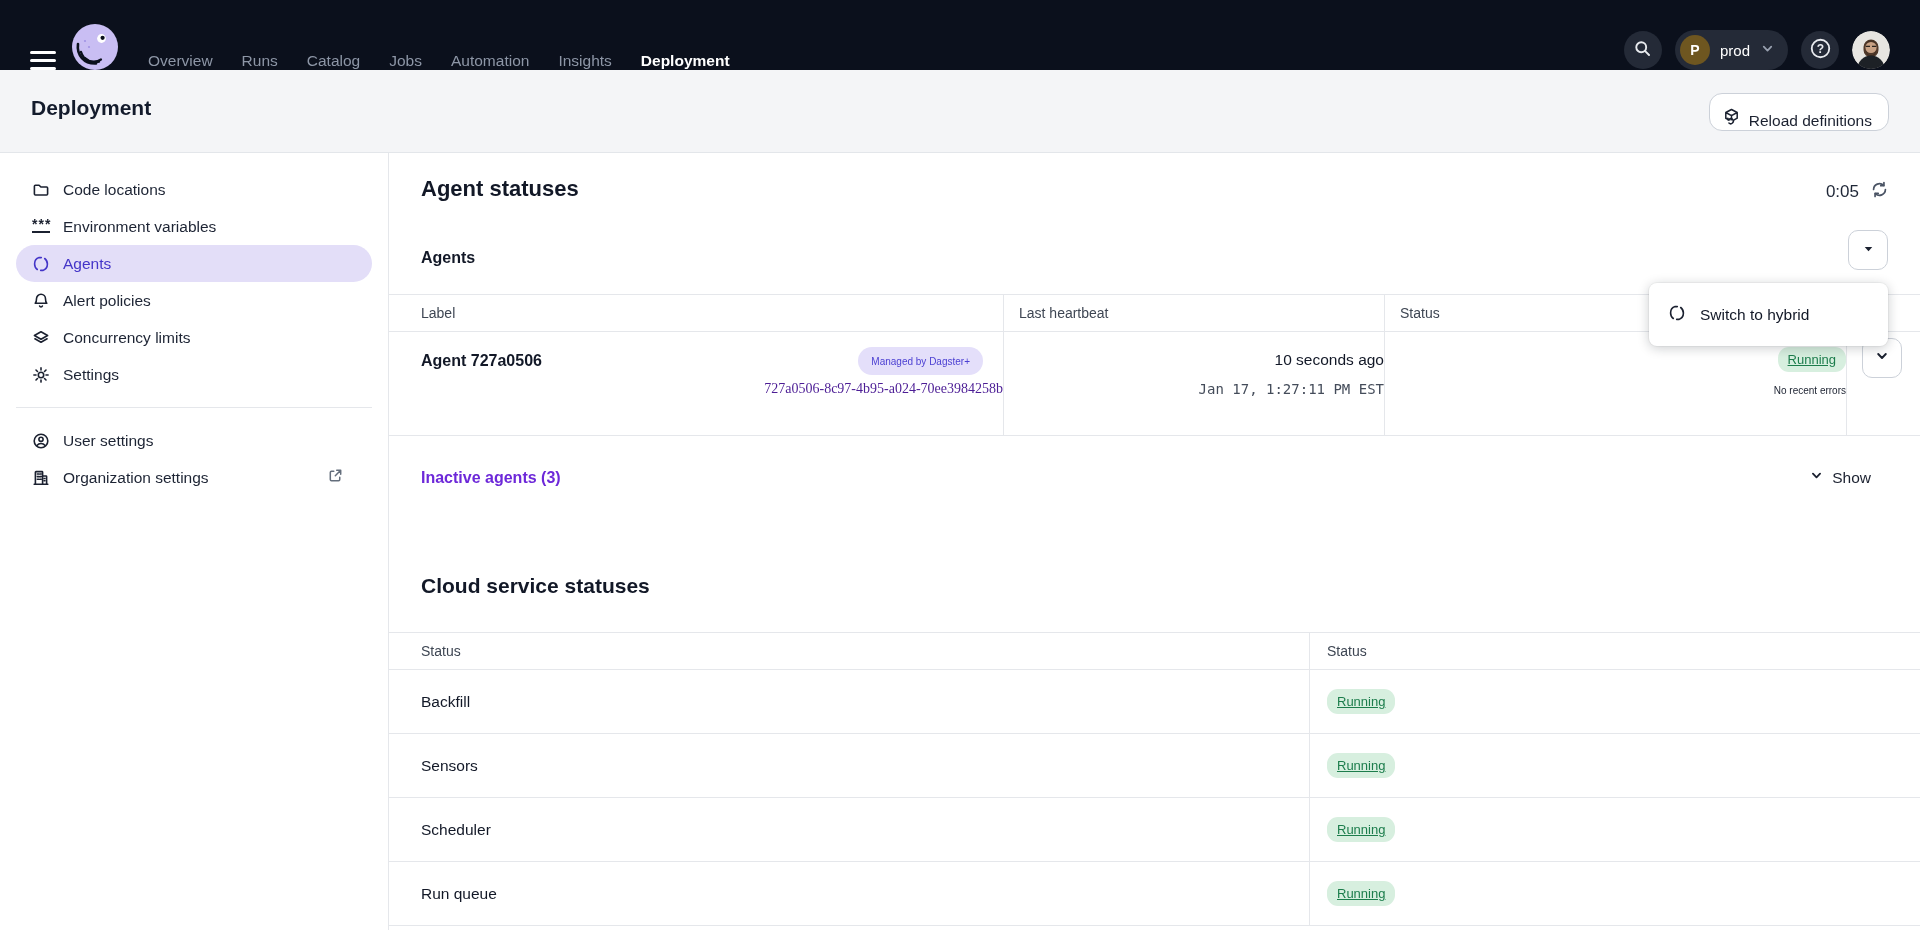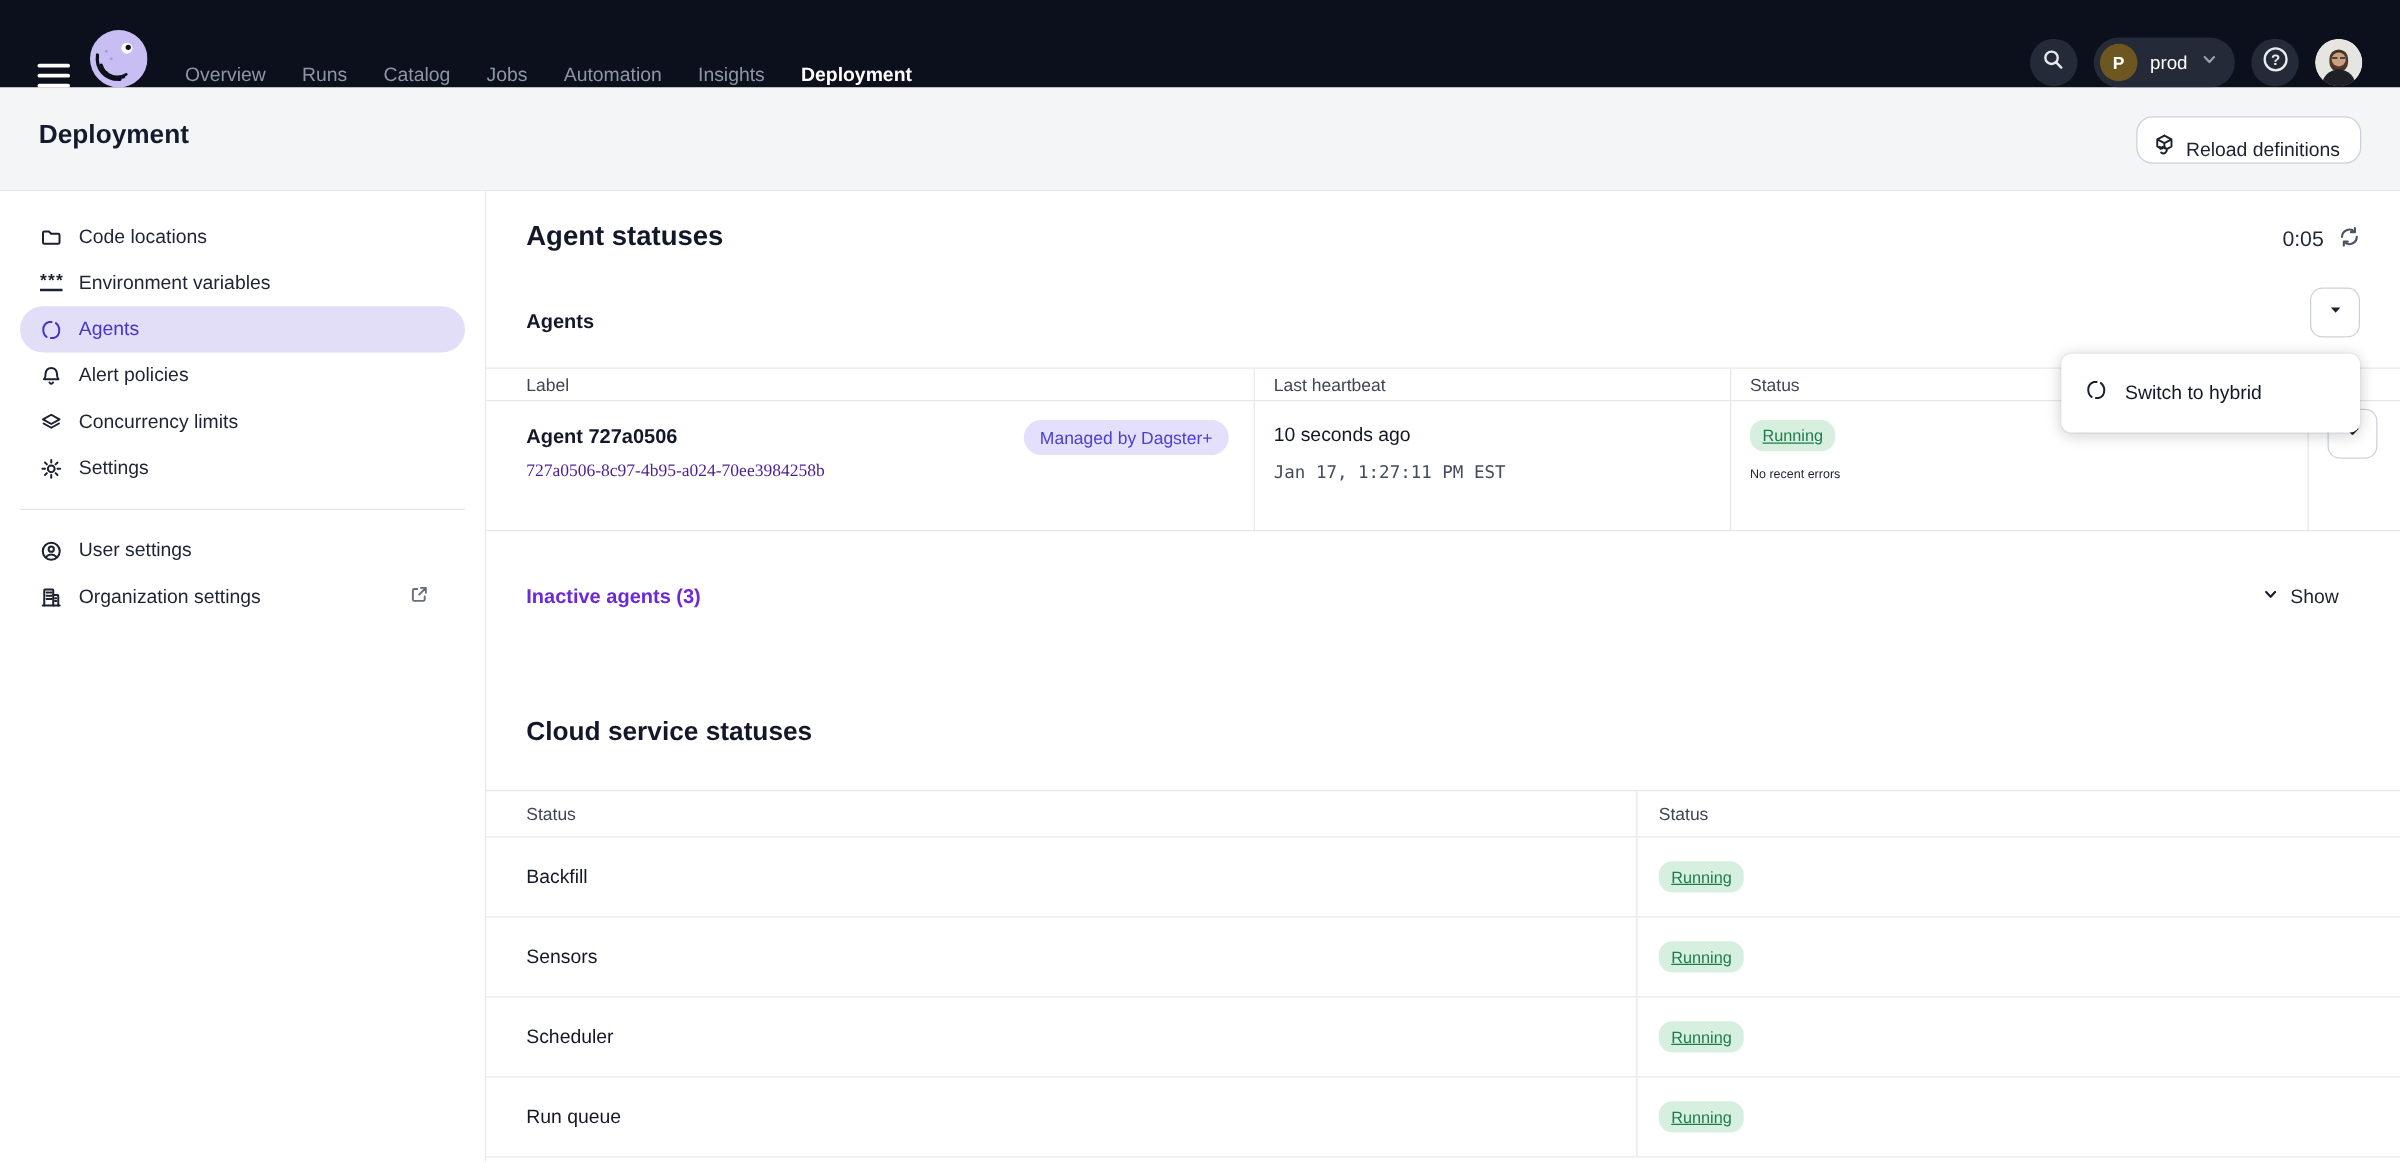--- a/index.html
+++ b/index.html
@@ -32,43 +32,43 @@
   .side-item { height:37px; margin:0 16px; padding-left:16px; display:flex; align-items:center; gap:13px; font-size:15.5px; color:#1d2434; border-radius:18.5px; cursor:pointer; }
   .side-item .sicon { width:18px; height:18px; display:flex; align-items:center; justify-content:center; flex:0 0 auto; }
   .side-item svg { stroke:#1b2130; }
   .side-item.active { background:#e3def8; color:#4435c8; }
   .side-item.active svg { stroke:#4435c8; }
   .side-divider { border-top:1px solid #e5e7eb; margin:14px 16px; }
   .ast { font-weight:700; font-size:14px; line-height:9px; letter-spacing:1px; border-bottom:2px solid #1b2130; width:18px; height:13px; text-align:center; color:#1b2130; }
   .ext { margin-left:auto; margin-right:28px; }
 
   
-  .main { position:absolute; left:389px; top:153px; width:1531px; height:777px; background:#fff; }
+  .main { position:absolute; left:389px; top:153px; width:1531px; height:777px; background:#fff;text-align:right; }
   .h-agent-statuses { position:absolute; left:32px; top:23px; font-size:22px; font-weight:700; color:#121827; }
   .timer-wrap { position:absolute; right:31px; top:27px; display:flex; align-items:center; gap:11px; }
   .timer { font-size:17px; color:#1f2737; }
   .h-agents { position:absolute; left:32px; top:96px; font-size:16px; font-weight:700; color:#121827; }
   .sq-btn { position:absolute; width:40px; height:40px; background:#fff; border:1px solid #ccd1d9; border-radius:10px; display:flex; align-items:center; justify-content:center; cursor:pointer; }
   .caret-btn { left:1459px; top:77px; }
 
   .agents-table { position:absolute; left:0; top:141px; width:1531px; }
-  .t-head { display:grid; grid-template-columns:615px 381px 462px 1fr; height:27px; border-top:1px solid #e5e7eb; border-bottom:1px solid #e5e7eb; align-items:center; font-size:14px; color:#3e4653; }
+  .t-head { display:grid; grid-template-columns:615px 381px 462px 1fr; height:38px; border-top:1px solid #e5e7eb; border-bottom:1px solid #e5e7eb; align-items:center; font-size:14px; color:#3e4653; }
   .t-head > div { height:100%; display:flex; align-items:center; }
   .t-row { display:grid; grid-template-columns:615px 381px 462px 1fr; height:104px; border-bottom:1px solid #e5e7eb; }
   .cell { height:100%; padding-top:15px; }
   .bR { border-right:1px solid #e5e7eb; }
   .c1 { padding-left:32px; }
   .c2, .c3 { padding-left:15px; }
   .name-line { display:flex; align-items:center; justify-content:space-between; padding-right:20px; }
   .agent-name { font-size:16px; font-weight:700; color:#121827; }
   .uuid { margin-top:6px; font-family:Liberation Serif, serif; font-size:14px; color:#4c1d95; }
   .hb1 { font-size:15.5px; color:#121827; margin-top:4px; }
   .hb2 { margin-top:12px; font-family:"DejaVu Sans Mono","Liberation Mono",monospace; font-size:14px; color:#444c5a; }
   .pill-green { display:inline-block; background:#d7efdf; color:#1c7d4c; font-size:13px; padding:5px 10px; border-radius:11px;text-decoration:underline; }
-  .pill-purple { display:inline-flex; align-items:center; background:#e4dffa; color:#4b3fd2; font-size:14px; height:28px; padding:0 13px; border-radius:14px; }
+  .pill-purple { display:inline-flex; align-items:center; background:#e4dffa; color:#4b3fd2; font-size:10px; height:28px; padding:0 13px; border-radius:14px; }
   .status-note { margin-top:13px; font-size:10px; color:#1b2130; }
   .row-chevron-btn { position:static; margin:6px 0 0 15px; }
 
   .dropdown { position:absolute; left:1260px; top:130px; width:239px; height:63px; background:#fff; border-radius:8px; box-shadow:0 2px 12px rgba(15,22,33,.22), 0 0 0 1px rgba(15,22,33,.04); display:flex; align-items:center; padding-left:19px; gap:14px; z-index:6; cursor:pointer; }
   .dropdown-label { font-size:15.5px; color:#121827; }
 
   .inactive-row { position:absolute; left:0; top:300px; width:1531px; height:42px; }
   .inactive-label { position:absolute; left:32px; top:16px; font-size:16px; font-weight:700; color:#6d28d9; }
   .show-toggle { position:absolute; right:49px; top:15px; display:flex; align-items:center; gap:8px; font-size:15.5px; color:#1b2130; cursor:pointer; }
 

